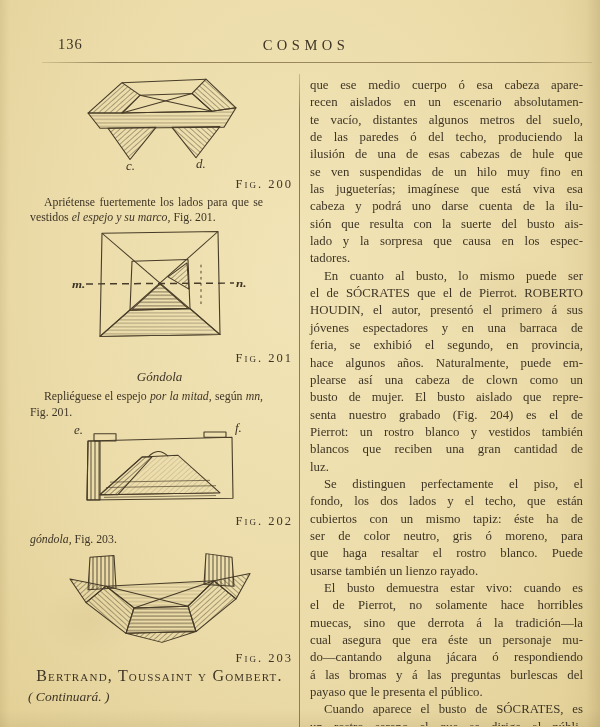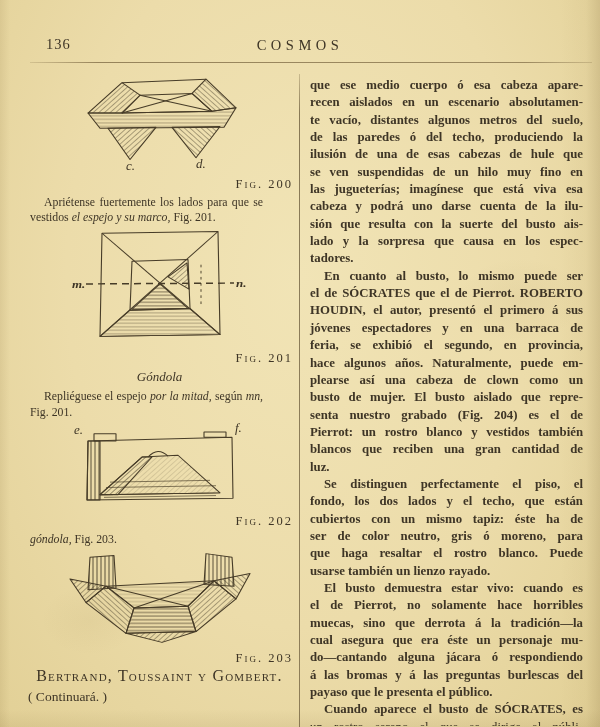--- a/index.html
+++ b/index.html
@@ -9,44 +9,44 @@
     color:#3e3526;
     background:
       radial-gradient(ellipse 90px 60px at 520px 300px, rgba(120,95,40,.06), rgba(120,95,40,0) 70%),
       radial-gradient(ellipse 70px 50px at 90px 620px, rgba(120,95,40,.05), rgba(120,95,40,0) 70%),
       linear-gradient(to right, rgba(110,85,35,.10) 0px, rgba(110,85,35,0) 10px),
       linear-gradient(to left, rgba(100,75,30,.16) 0px, rgba(110,85,35,.04) 14px, rgba(110,85,35,0) 40px),
       linear-gradient(to top, rgba(100,75,30,.08) 0px, rgba(110,85,35,0) 18px),
       radial-gradient(ellipse at 50% 38%, #f1e4b6 0%, #ecdcaa 55%, #e2d096 100%);
   }
   .page{position:relative;width:600px;height:727px;}
-  .header{position:relative;height:64px;}
+  .header{position:relative;height:64px;margin-left:12px;}
   .pagenum{position:absolute;left:46px;top:36px;font-size:14.5px;letter-spacing:1px;}
   .journal{position:absolute;left:0;right:0;top:37px;text-align:center;font-size:14.5px;letter-spacing:4.5px;}
   .hrule{position:absolute;left:30px;right:8px;top:62px;height:1px;
          background:linear-gradient(to right, rgba(122,102,64,.2), rgba(122,102,64,.75) 12%, rgba(122,102,64,.7) 88%, rgba(122,102,64,.25));}
   .columns{display:flex;height:663px;overflow:hidden;}
   .leftcol{width:267px;padding:8px 6px 0 26px;overflow:hidden;}
   .coldiv{width:1px;margin-top:10px;background:linear-gradient(to bottom, rgba(90,72,40,.25), rgba(80,64,36,.65) 6%, rgba(80,64,36,.6));}
   .rightcol{flex:1;padding:13px 17px 0 10px;overflow:hidden;}
 
   .tline{font-size:12.8px;line-height:17.35px;text-align:justify;text-align-last:justify;}
   .tline.lastline{text-align-last:left;}
   .tline.findent{text-indent:14px;}
   .leftcol .tline{font-size:11.8px;line-height:15.2px;}
-  .para{margin:0;font-weight:bold;}
+  .para{margin:0;}
   .lpara{margin:3px 15px 3px 4px;width:233px;}
   .it{font-style:italic;}
   .partialwrap{height:7px;overflow:hidden;}
 
   .figblock{text-align:center;}
   .figcap{font-variant:small-caps;font-size:12.5px;letter-spacing:2px;text-align:right;line-height:16px;}
   .subcap{font-style:italic;font-size:13px;text-align:center;line-height:18px;margin:2px 0 1px 0;}
   .byline{font-variant:small-caps;font-size:16px;letter-spacing:1.2px;text-align:center;line-height:16px;margin-top:2px;}
-  .contin{font-size:13.5px;line-height:20px;margin:3px 0 0 2px;}
+  .contin{font-style:italic;font-size:13.5px;line-height:20px;margin:3px 0 0 2px;}
   svg text{font-family:"Liberation Serif","DejaVu Serif",serif;font-style:italic;font-size:13px;fill:#3e3526;stroke:none;}
 </style>
 </head>
 <body>
 
 <div class="page">
 
   <div class="header">
     <div class="pagenum">136</div>
     <div class="journal">COSMOS</div>

